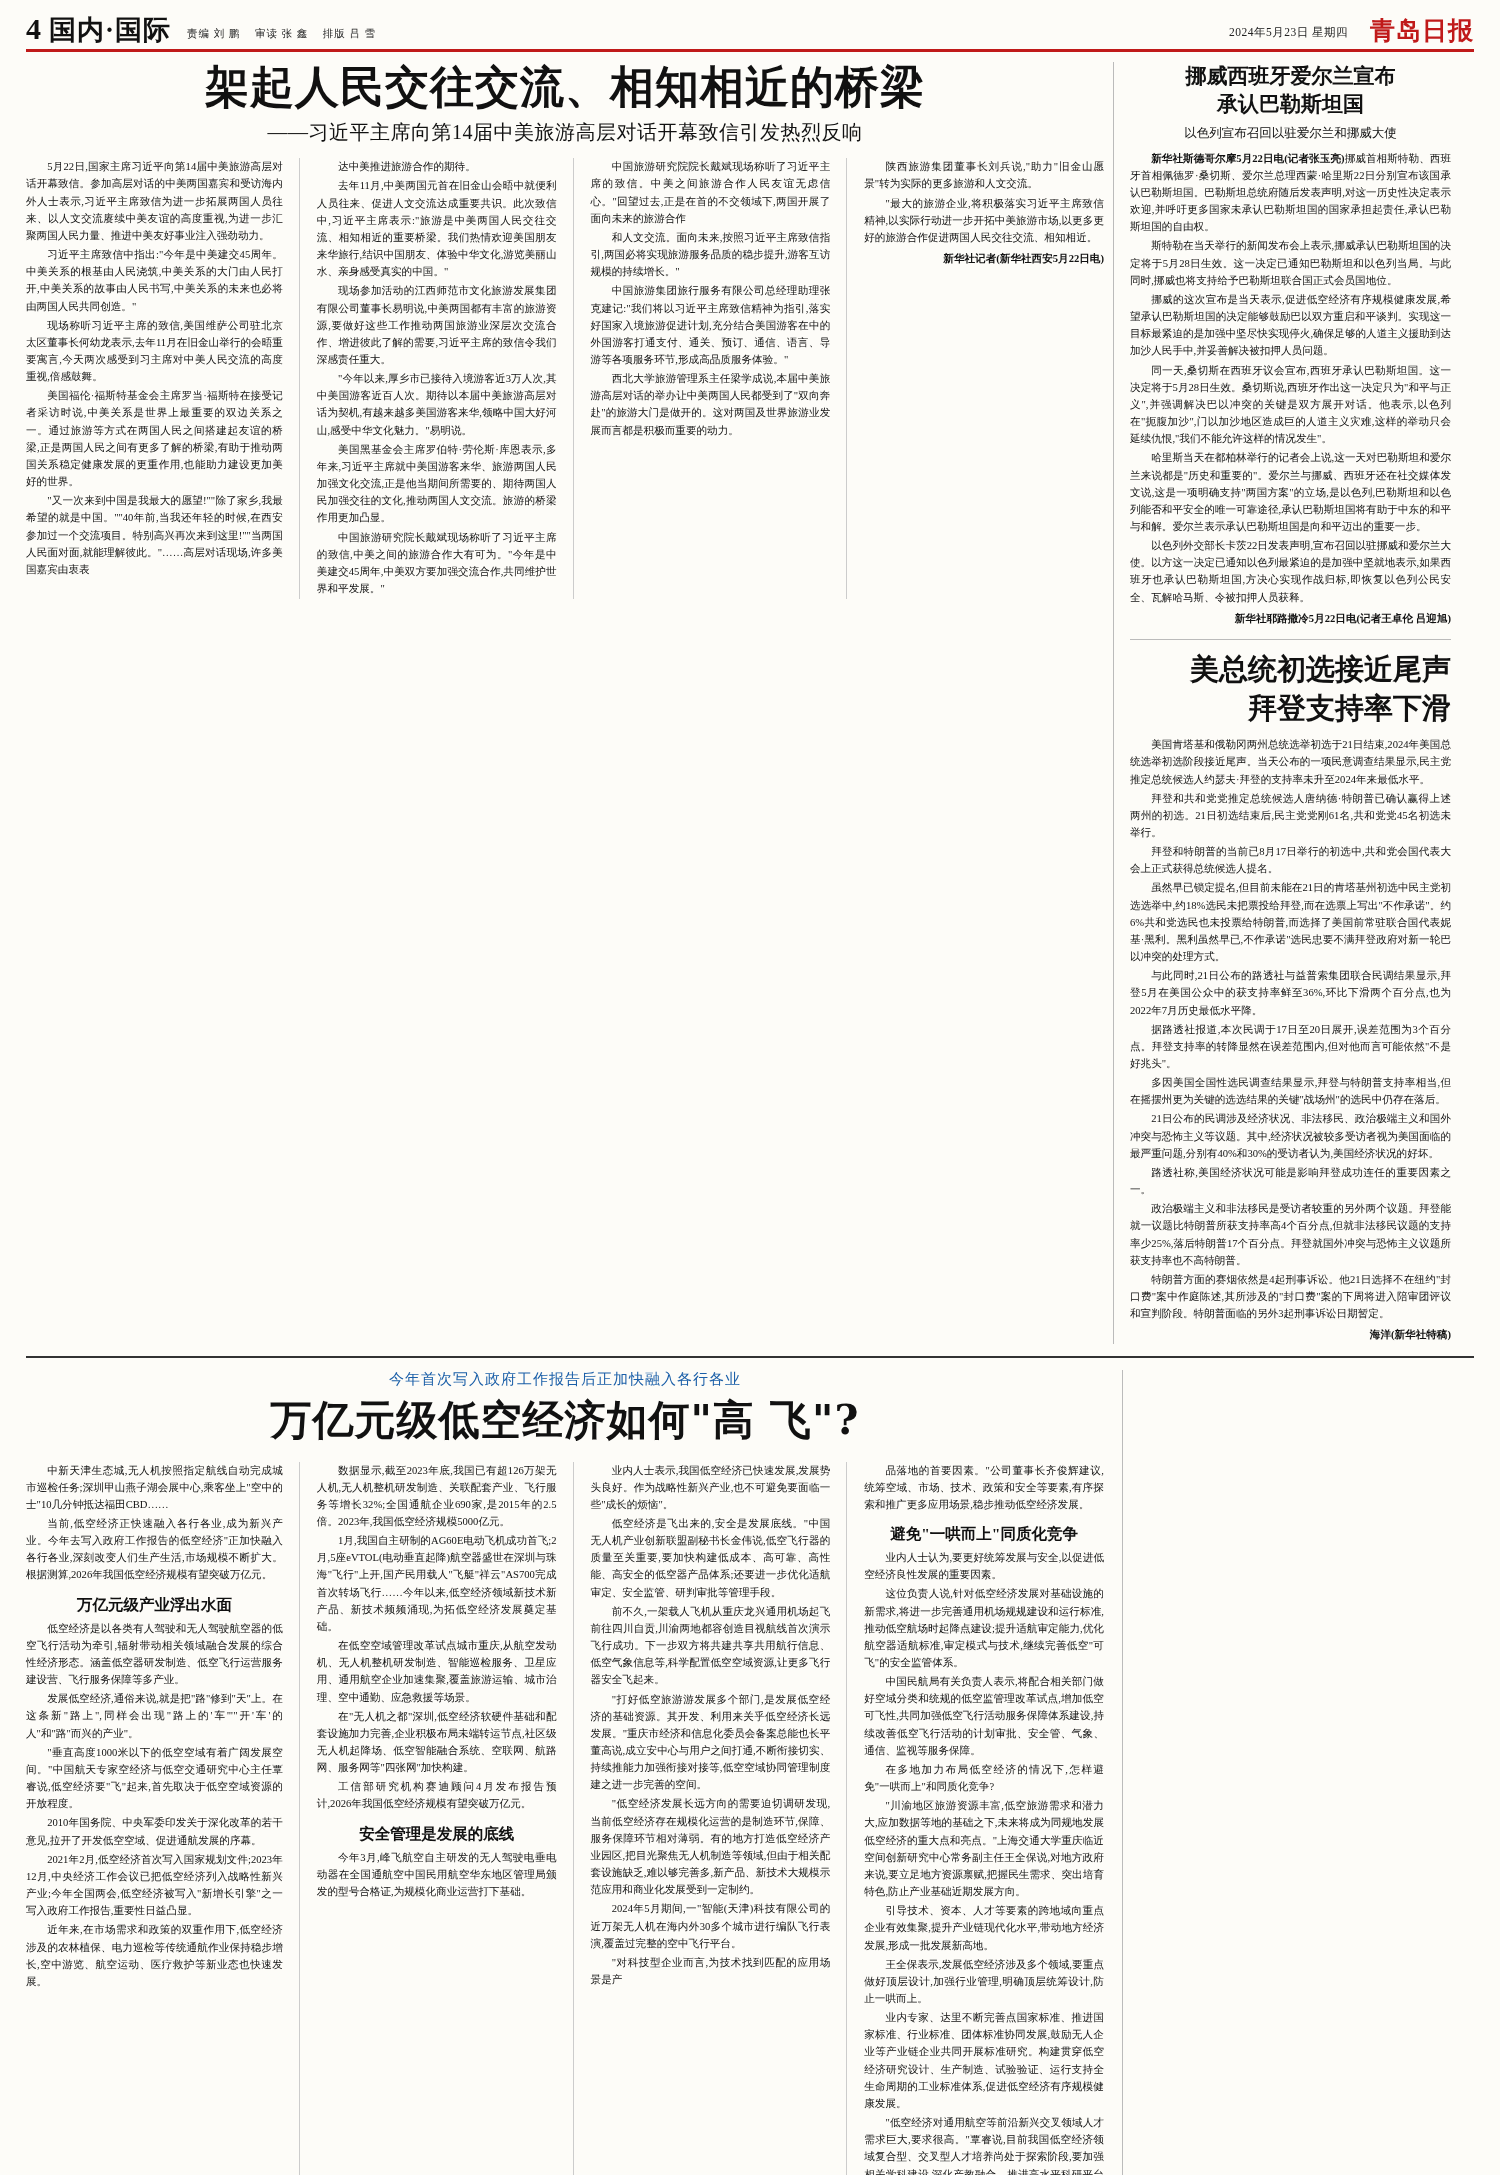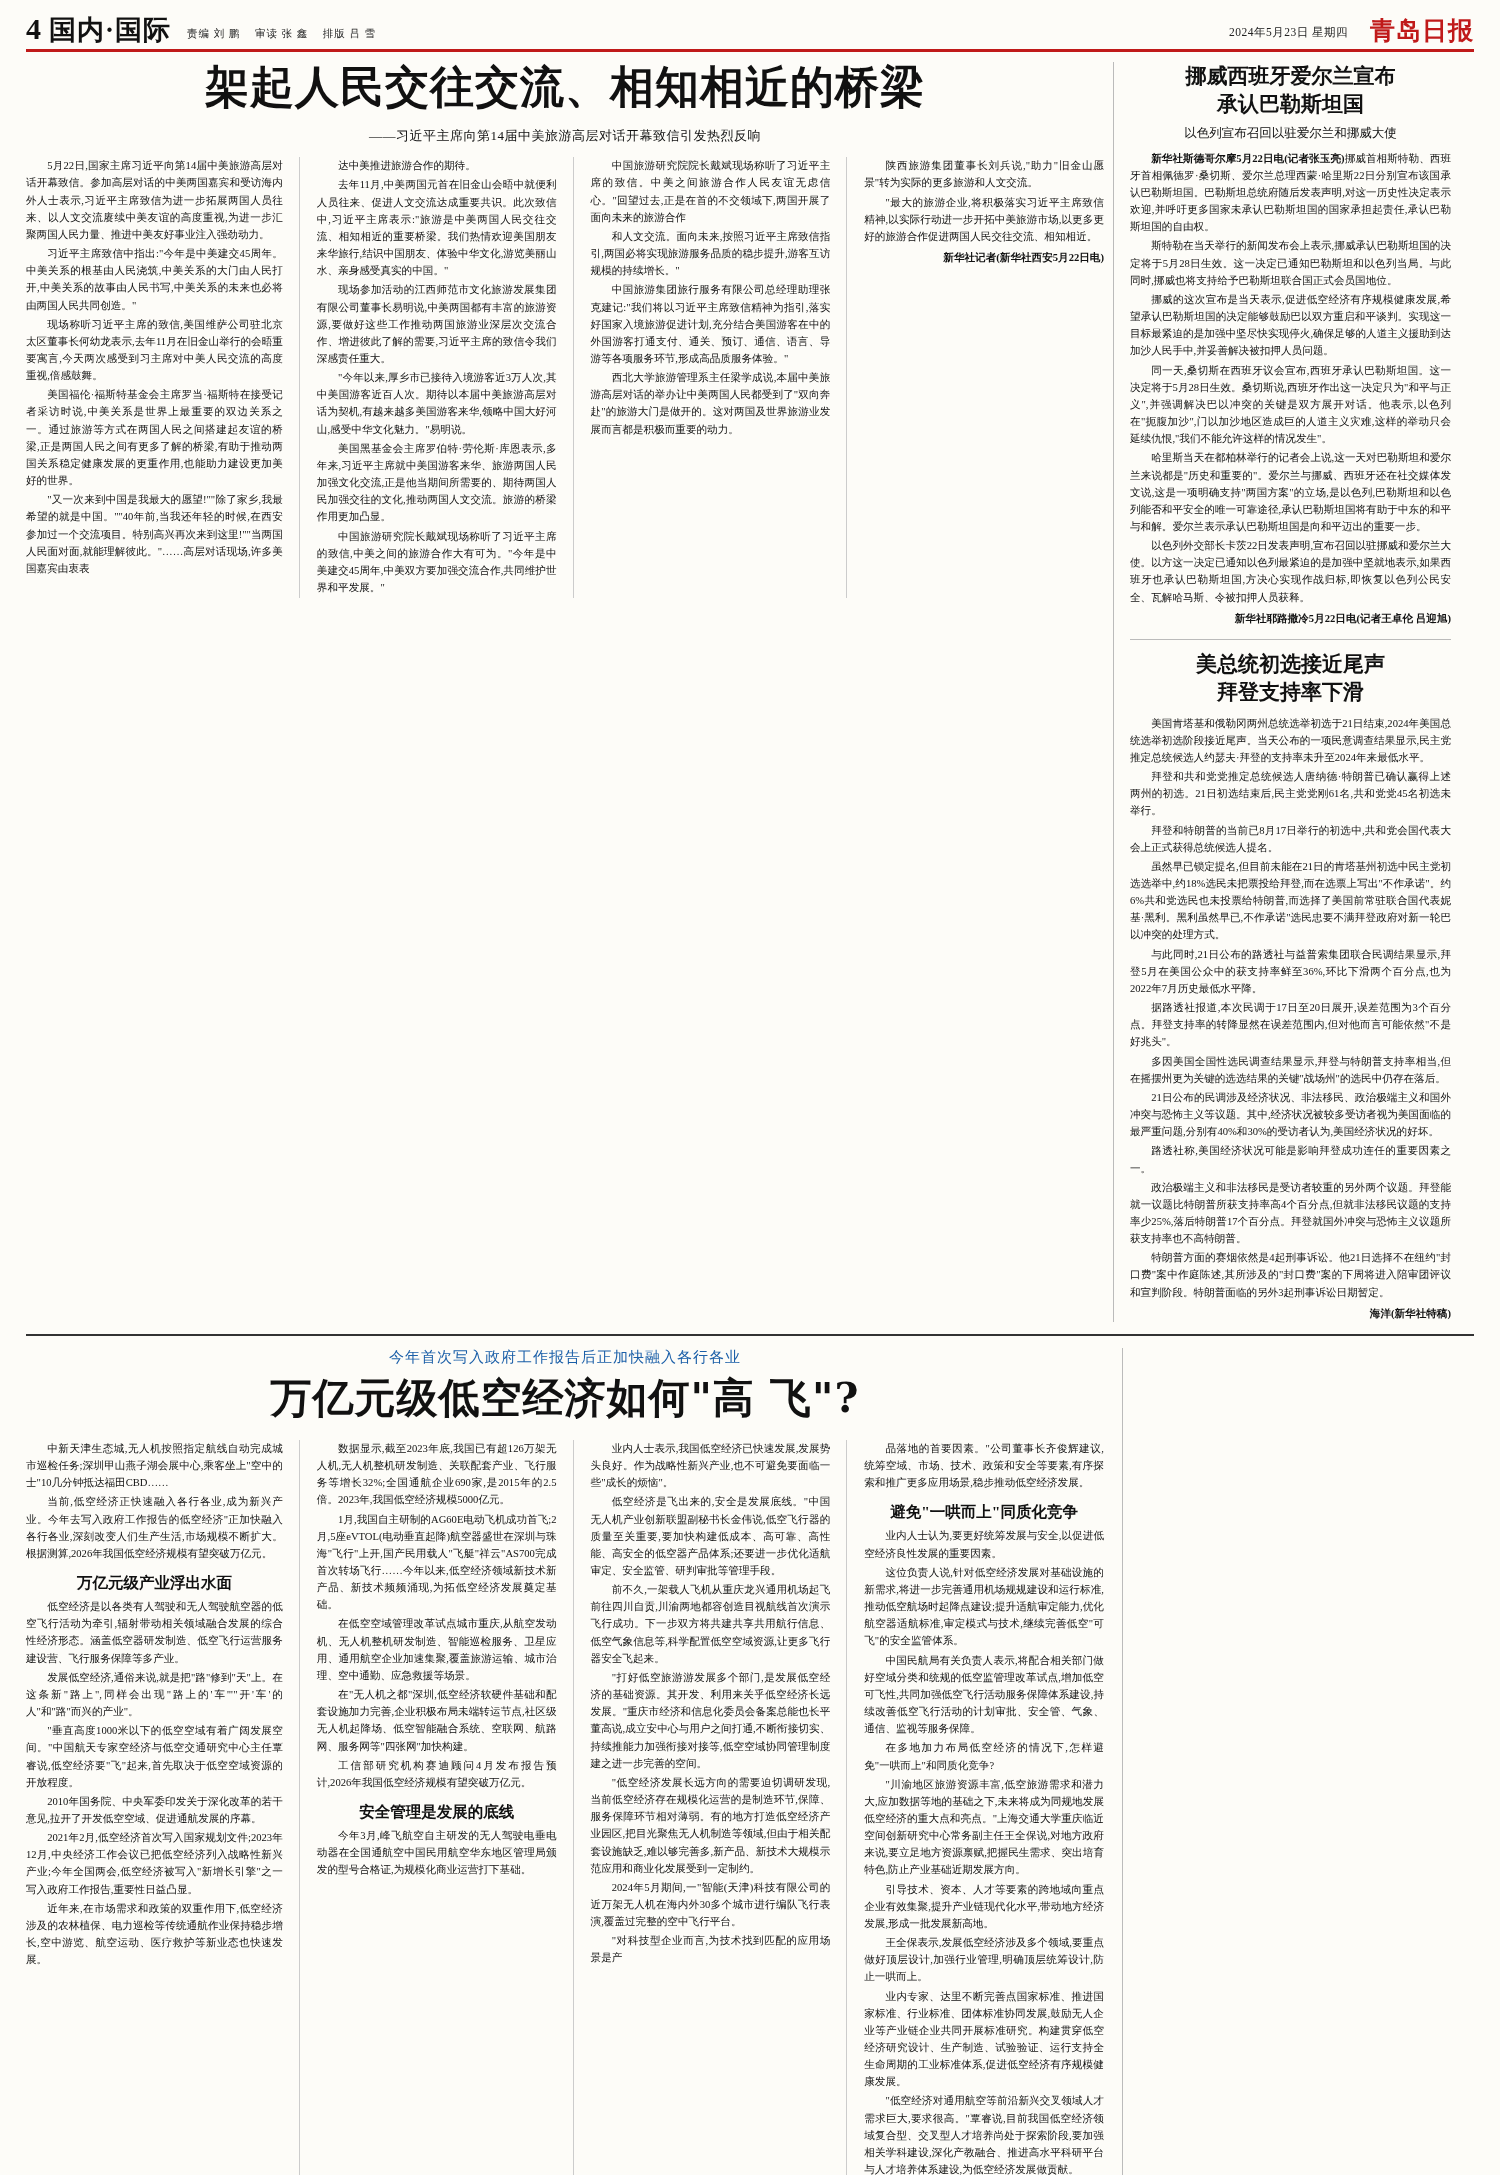--- a/index.html
+++ b/index.html
@@ -26,21 +26,21 @@
   .body-col { font-size:10.6px; line-height:1.62; text-align:justify; color:#111; }
   .body-col p { margin:0 0 2px 0; text-indent:2em; }
 
   
   .top-wrap { display:flex; gap:9px; margin-top:10px; }
   .top-left { width:1078px; }
   .top-right { width:338px; border-left:1px solid #bbb; padding-left:16px; }
 
   .headline1 { font-size:44px; font-weight:bold; letter-spacing:1px; line-height:1.12; text-align:center;
                font-family:"DejaVu Serif", serif; }
-  .subhead1 { font-size:13px; text-align:center; margin-top:16px; letter-spacing:.5px; }
+  .subhead1 { font-size:20px; text-align:center; margin-top:8px; letter-spacing:.5px; }
 
   .cols4 { display:flex; gap:16px; margin-top:12px; }
   .cols4 > div { width:25%; }
   .col-sep { border-left:1px solid #ccc; padding-left:17px; }
 
   .byline { text-align:right; font-weight:bold; font-size:10.6px; margin-top:4px; }
 
   
   .hl-r { font-size:21px; font-weight:bold; line-height:1.35; text-align:center; font-family:"DejaVu Serif", serif;}
   .sub-r { font-size:12.5px; text-align:center; margin:6px 0 8px; }
@@ -49,21 +49,21 @@
 
   
   .mid-wrap { margin-top:12px; border-top:2px solid #333; padding-top:12px; display:flex; gap:18px;}
   .mid-left { width:1078px; }
   .mid-right { width:338px; border-left:1px solid #bbb; padding-left:16px;}
   .kicker { font-size:15px; text-align:center; color:#1b5fa8; letter-spacing:1px; }
   .headline2 { font-size:41px; font-weight:bold; text-align:center; letter-spacing:1px; margin-top:4px;
                font-family:"DejaVu Serif", serif; }
   .sub-b { font-size:15.5px; font-weight:bold; margin:8px 0 3px; text-align:center; }
 
-  .hl-r2 { font-size:21px; font-weight:bold; line-height:1.35; text-align:center; font-family:"DejaVu Serif", serif;}
+  .hl-r2 { font-size:29px; font-weight:bold; line-height:1.35; text-align:right; font-family:"DejaVu Serif", serif;}
 </style>
 </head>
 <body>
 
 <div class="page">
 
   <div class="masthead">
     <div class="folio-num">4</div>
     <div class="folio-sec">国内·国际</div>
     <div class="folio-credits">

